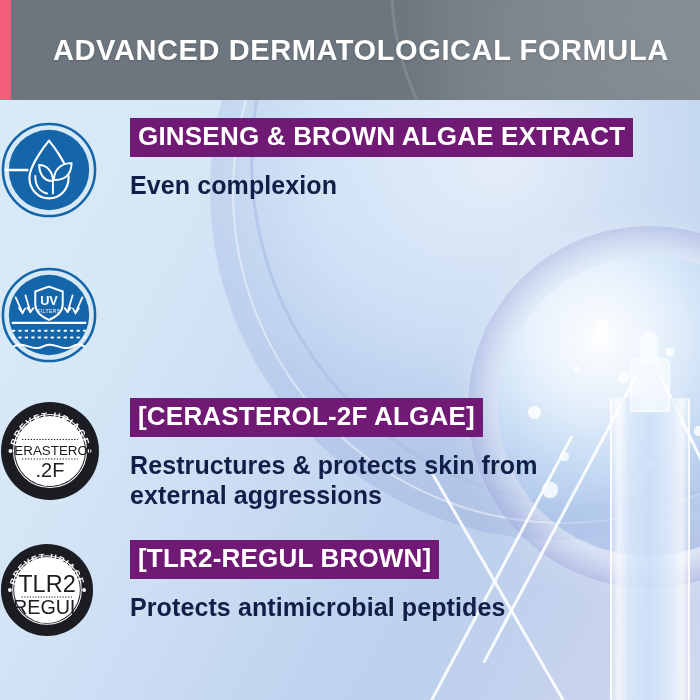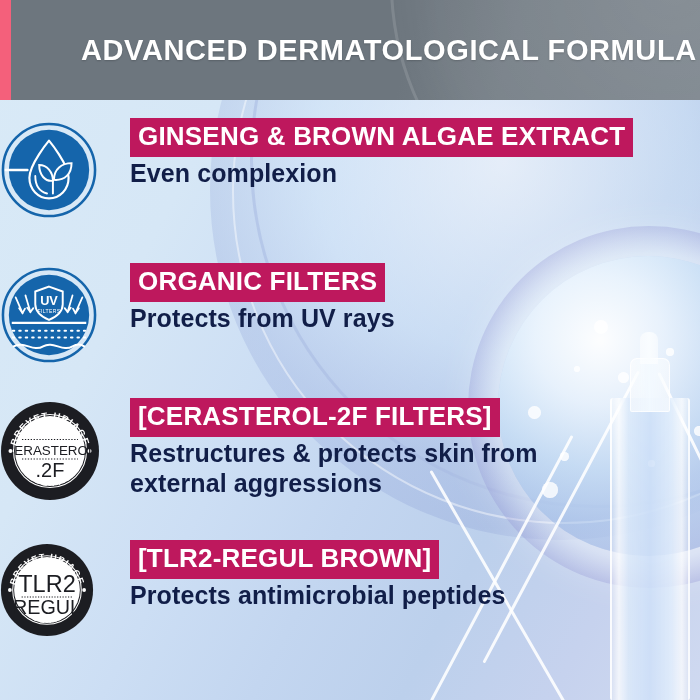--- a/index.html
+++ b/index.html
@@ -78,41 +78,41 @@
   }
   .header-sheen{
     position:absolute;left:390px;top:-300px;width:560px;height:560px;border-radius:50%;
     border:3px solid rgba(255,255,255,.13);
     background:radial-gradient(circle,rgba(255,255,255,.10) 0%,rgba(255,255,255,.04) 60%,rgba(255,255,255,0) 72%);
   }
   .header-accent{position:absolute;left:0;top:0;width:11px;height:100px;background:#f4607b;}
   .header-title{
     position:absolute;left:53px;top:0;height:100px;display:flex;align-items:center;
     color:#ffffff;font-size:29px;font-weight:bold;letter-spacing:.6px;
-    text-shadow:0 1px 2px rgba(0,0,0,.18);white-space:nowrap;margin-left:28px;
+    text-shadow:0 1px 2px rgba(0,0,0,.18);white-space:nowrap;
   }
 
   
   .rows{position:absolute;left:0;top:100px;width:700px;height:600px;}
   .row{position:absolute;left:0;width:700px;display:flex;align-items:flex-start;}
   .row-1{top:18px;}
   .row-2{top:163px;}
   .row-3{top:298px;}
   .row-4{top:440px;}
 
   .icon-cell{width:130px;flex:0 0 130px;display:flex;justify-content:flex-start;padding-top:3px;}
   .text-cell{flex:1 1 auto;padding-right:10px;}
 
   .headline{
-    display:inline-block;background:#be185d;color:#ffffff;
+    display:inline-block;background:#701a75;color:#ffffff;
     font-size:26px;font-weight:bold;letter-spacing:.2px;line-height:1.02;
     padding:5px 8px 7px 8px;white-space:nowrap;
   }
   .subline{
-    margin-top:1px;color:#111e48;font-size:25px;font-weight:bold;
+    margin-top:13px;color:#111e48;font-size:25px;font-weight:bold;
     line-height:1.22;letter-spacing:.1px;max-width:470px;
   }
 
   
   .ico{display:block;}
 
   .patent-seal{display:block;}
 </style>
 </head>
 <body>
@@ -194,24 +194,20 @@
               <polyline points="72.2,42.5 69,47 66,43"></polyline>
           </g>
           <line x1="12" y1="58" x2="88" y2="58" stroke="#ffffff" stroke-width="2.2"></line>
           <g stroke="#ffffff" stroke-width="2" stroke-linecap="round" stroke-dasharray="1.6 5">
             <line x1="13" y1="66" x2="87" y2="66"></line>
             <line x1="13" y1="73" x2="87" y2="73"></line>
           </g>
           <path d="M14 82 C24 76 34 88 44 82 C54 76 64 88 74 82 C79 79 83 80 86 82" fill="none" stroke="#ffffff" stroke-width="2" stroke-linecap="round"></path>
         </svg>
       </div>
-      <div class="text-cell">
-        <div class="headline">ORGANIC FILTERS</div>
-        <div class="subline">Protects from UV rays</div>
-      </div>
     </div>
 
     <div class="row row-3">
       <div class="icon-cell">
         <svg class="patent-seal" width="100" height="100" viewBox="0 0 100 100">
           <defs>
             <path id="arcTop3" d="M16,52 A34,34 0 0 1 84,52"></path>
             <path id="arcBot3" d="M17,52 A33,33 0 0 0 83,52"></path>
           </defs>
           <circle cx="50" cy="50" r="49" fill="#1c1d22"></circle>
@@ -225,21 +221,21 @@
           <text fill="#ffffff" font-family="Liberation Sans, sans-serif" font-size="9.6" font-weight="bold" letter-spacing="1.1">
             <textPath href="#arcBot3" startOffset="50%" text-anchor="middle">URIAGE PATENT</textPath>
           </text>
           <line x1="22" y1="38.5" x2="78" y2="38.5" stroke="#1c1d22" stroke-width="1.1" stroke-dasharray="1.3 1.6"></line>
           <text x="50" y="53.5" text-anchor="middle" fill="#1c1d22" font-family="Liberation Sans, sans-serif" font-size="13.4">CERASTEROL</text>
           <line x1="22" y1="58" x2="78" y2="58" stroke="#1c1d22" stroke-width="1.1" stroke-dasharray="1.3 1.6"></line>
           <text x="50" y="76" text-anchor="middle" fill="#1c1d22" font-family="Liberation Sans, sans-serif" font-size="20">.2F</text>
         </svg>
       </div>
       <div class="text-cell">
-        <div class="headline">[CERASTEROL-2F FILTERS]</div>
+        <div class="headline">[CERASTEROL-2F ALGAE]</div>
         <div class="subline">Restructures &amp; protects skin from external aggressions</div>
       </div>
     </div>
 
     <div class="row row-4">
       <div class="icon-cell">
         <svg class="patent-seal" width="94" height="94" viewBox="0 0 100 100">
           <defs>
             <path id="arcTop4" d="M16,52 A34,34 0 0 1 84,52"></path>
             <path id="arcBot4" d="M17,52 A33,33 0 0 0 83,52"></path>

